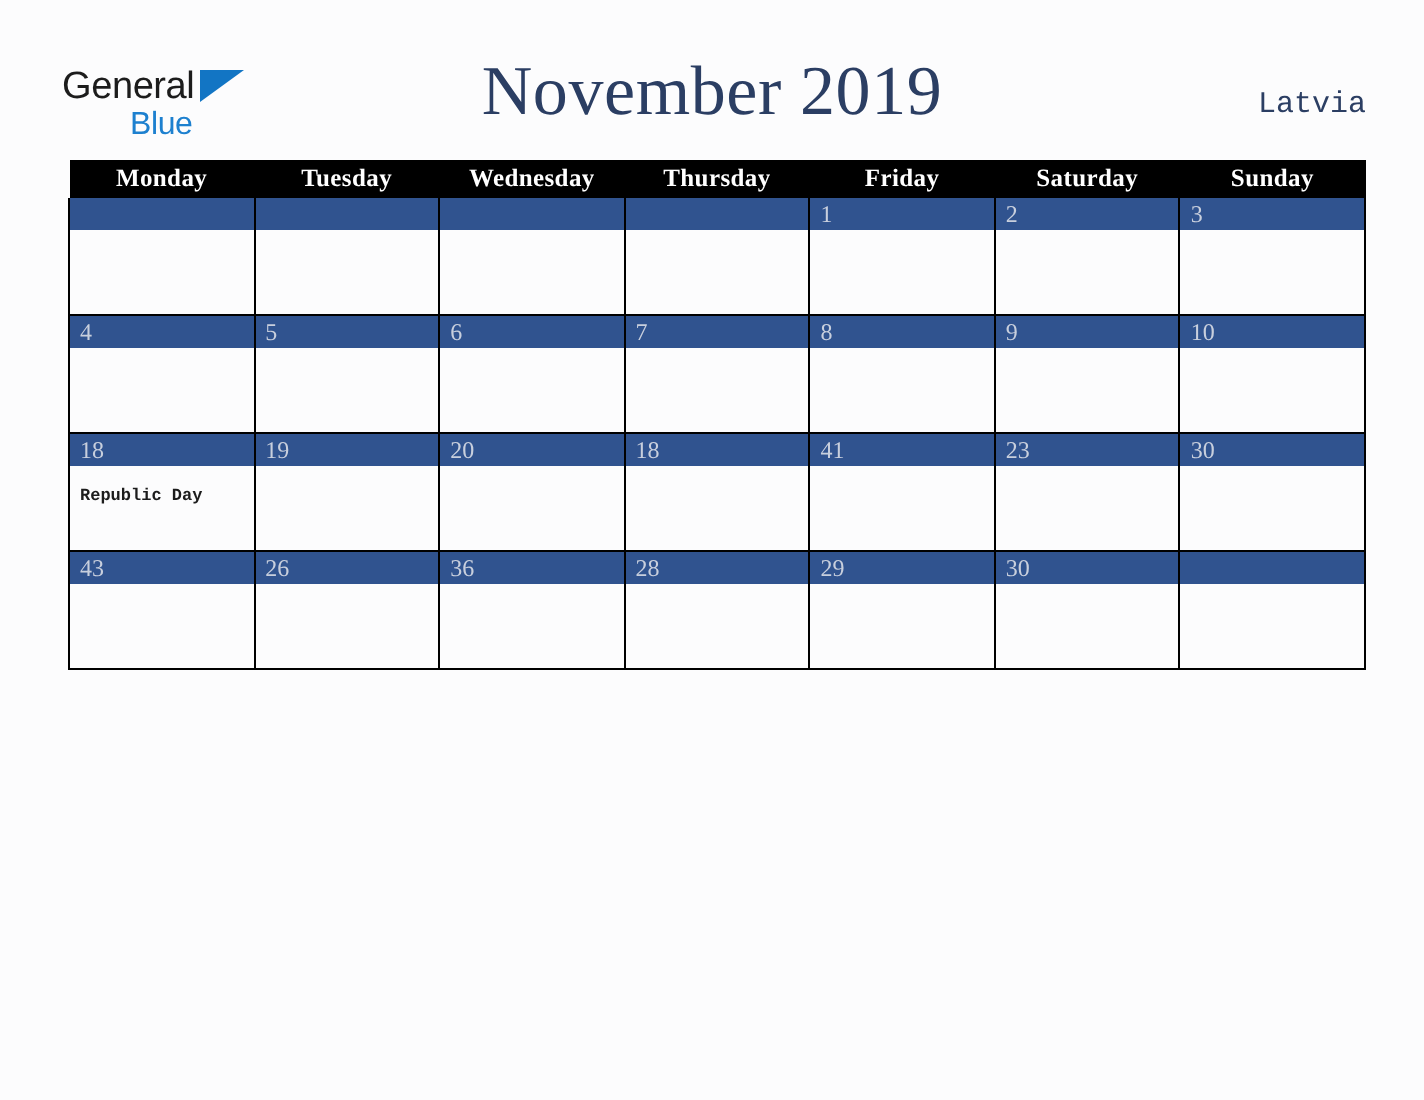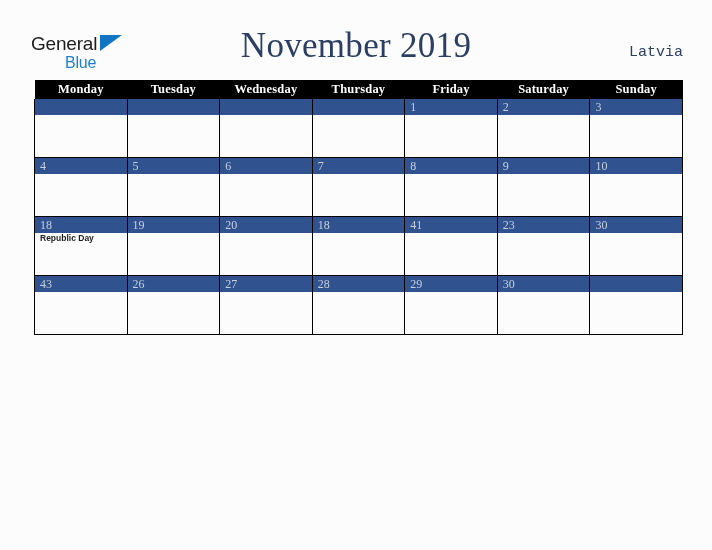--- a/index.html
+++ b/index.html
@@ -137,25 +137,25 @@
     color: #c8cfdd;
     font-family: "Liberation Serif", serif;
     font-size: 12px;
     padding-left: 5px;
     box-sizing: border-box;
     overflow: hidden;
     white-space: nowrap;
   }
 
   .holiday {
-    font-family: Liberation Sans, sans-serif;
+    font-family: Liberation Mono, monospace;
     font-size: 8.5px;
     font-weight: bold;
     color: #1c1c1c;
-    padding: 0 3px 0 5px;
+    padding: 10px 3px 0 5px;
     line-height: 10px;
   }
 </style>
 </head>
 <body>
 
 <div class="page">
 
   <div class="header">
 
@@ -255,21 +255,21 @@
           </td>
         </tr>
         <tr class="week">
           <td>
             <div class="daybar">43</div>
           </td>
           <td>
             <div class="daybar">26</div>
           </td>
           <td>
-            <div class="daybar">27</div>
+            <div class="daybar">36</div>
           </td>
           <td>
             <div class="daybar">28</div>
           </td>
           <td>
             <div class="daybar">29</div>
           </td>
           <td>
             <div class="daybar">30</div>
           </td>

